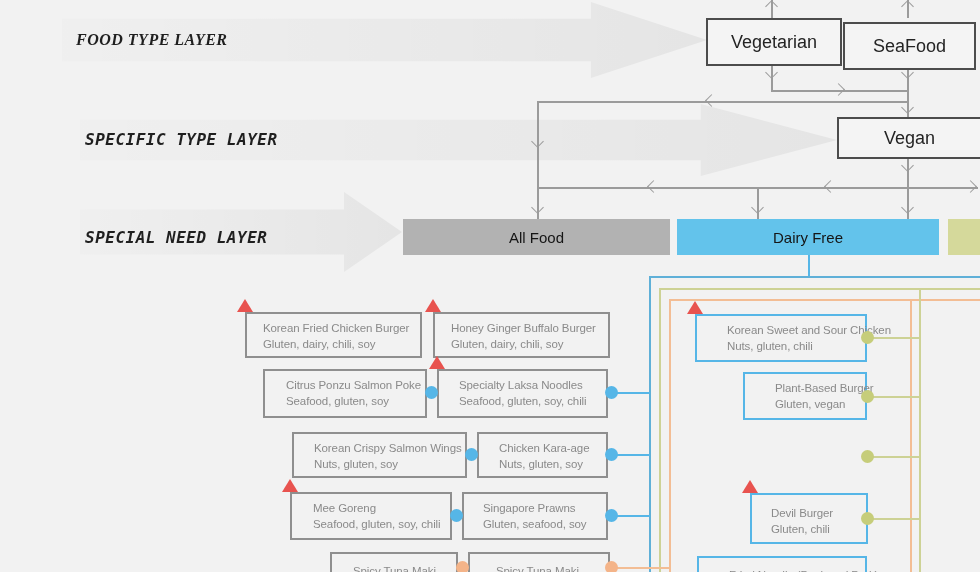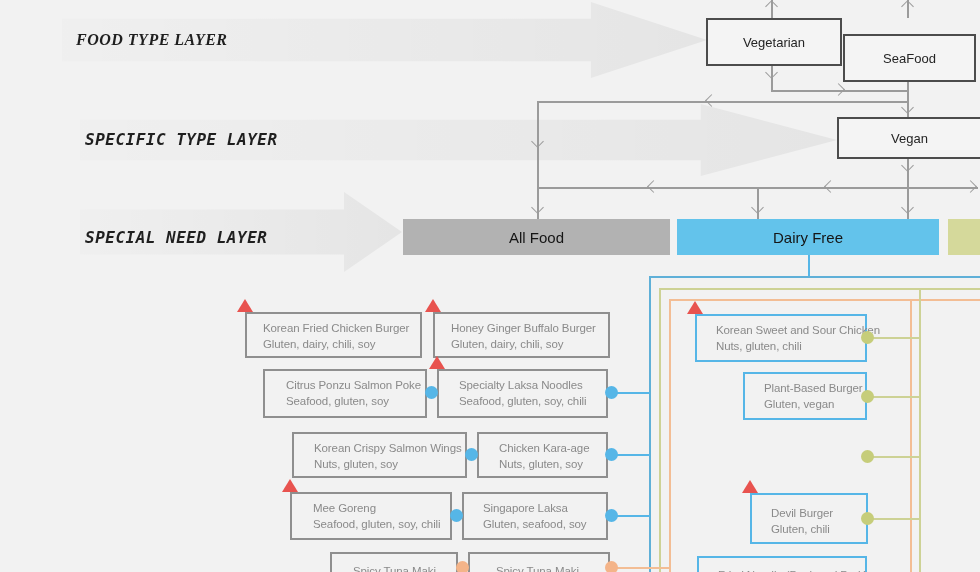--- a/index.html
+++ b/index.html
@@ -21,35 +21,35 @@
   .vl{position:absolute;width:1.5px;background:#9b9b9b;}
   .chev{position:absolute;width:8px;height:8px;border-left:1.5px solid #9b9b9b;border-bottom:1.5px solid #9b9b9b;}
   .c-down{transform:rotate(-45deg);}
   .c-up{transform:rotate(135deg);}
   .c-left{transform:rotate(45deg);}
   .c-right{transform:rotate(-135deg);}
   
   .node{
     position:absolute;border:2px solid #4c4c4c;background:#f4f4f4;
     display:flex;align-items:center;justify-content:center;
-    font-size:13px;color:#242424;
+    font-size:18px;color:#242424;
   }
   
   .bar{
     position:absolute;height:36px;display:flex;align-items:center;justify-content:center;
     font-size:15px;color:#151515;
   }
   
   .gbox,.bbox{
     position:absolute;background:#f2f2f2;color:#8a8a8a;
     font-size:11.5px;line-height:15.5px;letter-spacing:-0.1px;white-space:nowrap;
     padding:7px 4px 0 16px;box-sizing:border-box;
   }
   .gbox{border:2px solid #8f8f8f;}
-  .bbox{border:2px solid #56b6e7;padding-left:19px;}
+  .bbox{border:2px solid #56b6e7;padding-left:30px;}
   
   .bluel{position:absolute;background:#5fb0d8;}
   .olivel{position:absolute;background:#cdd295;}
   .orangel{position:absolute;background:#f3bd94;}
   .bluew{position:absolute;background:#56b6e7;}
   
   .dot{position:absolute;width:13px;height:13px;border-radius:50%;}
   .d-blue{background:#56b6e7;}
   .d-olive{background:#c6cd7a;}
   .d-orange{background:#f4b489;}
@@ -95,21 +95,21 @@
   <div class="chev c-left" style="left:826px;top:182px;"></div>
   <div class="chev c-right" style="left:966px;top:182px;"></div>
   <div class="vl" style="left:757px;top:187px;height:32px;"></div>
   <div class="chev c-down" style="left:753px;top:203px;"></div>
   <div class="vl" style="left:907px;top:187px;height:32px;"></div>
   <div class="chev c-down" style="left:903px;top:203px;"></div>
 
   <div class="node" style="left:706px;top:18px;width:132px;height:44px;">
     <span>Vegetarian</span>
   </div>
-  <div class="node" style="left:843px;top:34px;width:129px;height:44px;">
+  <div class="node" style="left:843px;top:22px;width:129px;height:44px;">
     <span>SeaFood</span>
   </div>
   <div class="node" style="left:837px;top:117px;width:141px;height:38px;">
     <span>Vegan</span>
   </div>
 
   <div class="bar" style="left:403px;top:219px;width:267px;background:#b2b2b2;">
     <span>All Food</span>
   </div>
   <div class="bar" style="left:677px;top:219px;width:262px;background:#63c3eb;">
@@ -165,21 +165,21 @@
   </div>
   <div class="gbox" style="left:477px;top:432px;width:131px;height:46px;padding-left:20px;">
     <div>Chicken Kara-age</div>
     <div>Nuts, gluten, soy</div>
   </div>
   <div class="gbox" style="left:290px;top:492px;width:162px;height:48px;padding-left:21px;">
     <div>Mee Goreng</div>
     <div>Seafood, gluten, soy, chili</div>
   </div>
   <div class="gbox" style="left:462px;top:492px;width:146px;height:48px;padding-left:19px;">
-    <div>Singapore Laksa</div>
+    <div>Singapore Prawns</div>
     <div>Gluten, seafood, soy</div>
   </div>
   <div class="gbox" style="left:330px;top:552px;width:128px;height:40px;padding-left:21px;padding-top:10px;">
     <div>Spicy Tuna Maki</div>
     <div></div>
   </div>
   <div class="gbox" style="left:468px;top:552px;width:142px;height:40px;padding-left:26px;padding-top:10px;">
     <div>Spicy Tuna Maki</div>
     <div></div>
   </div>

